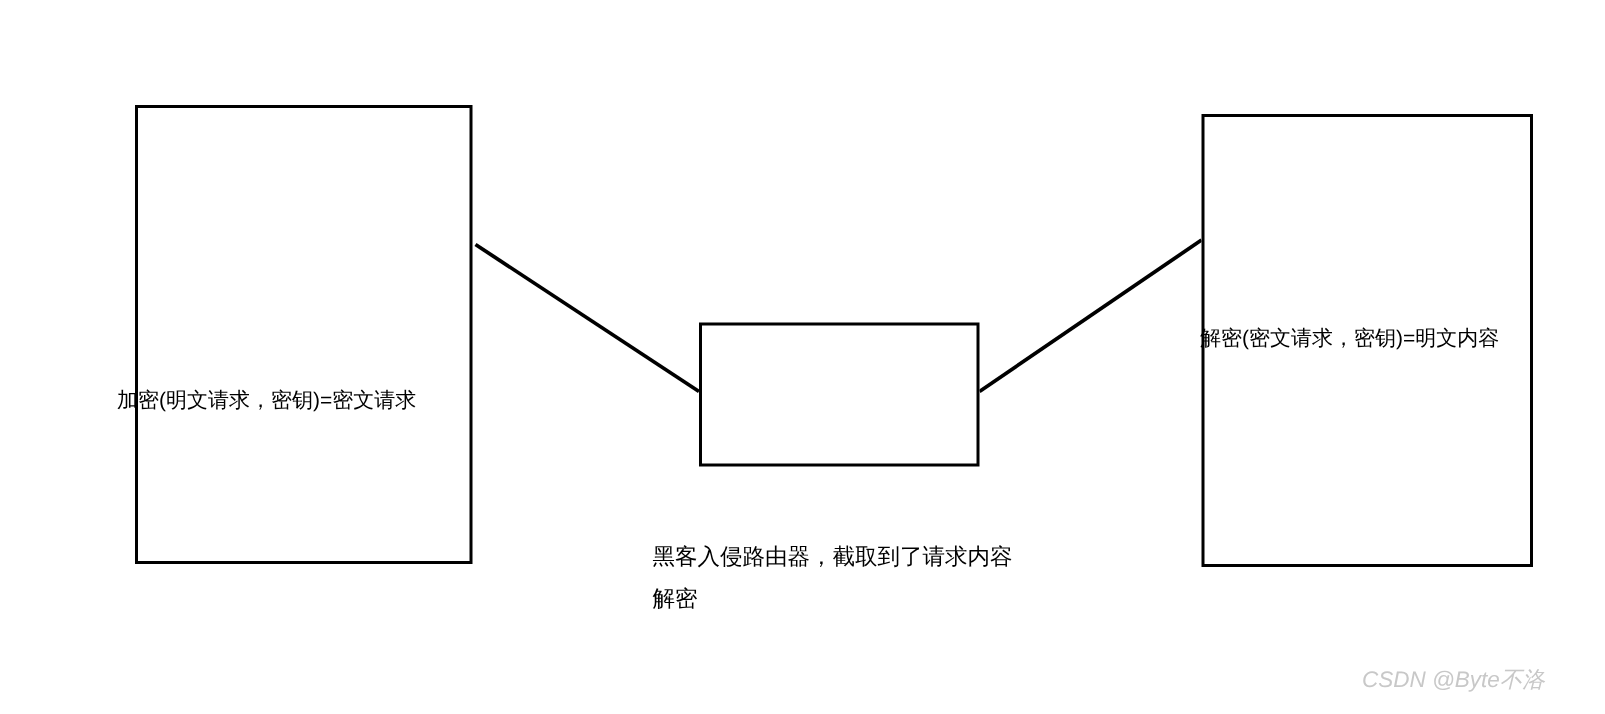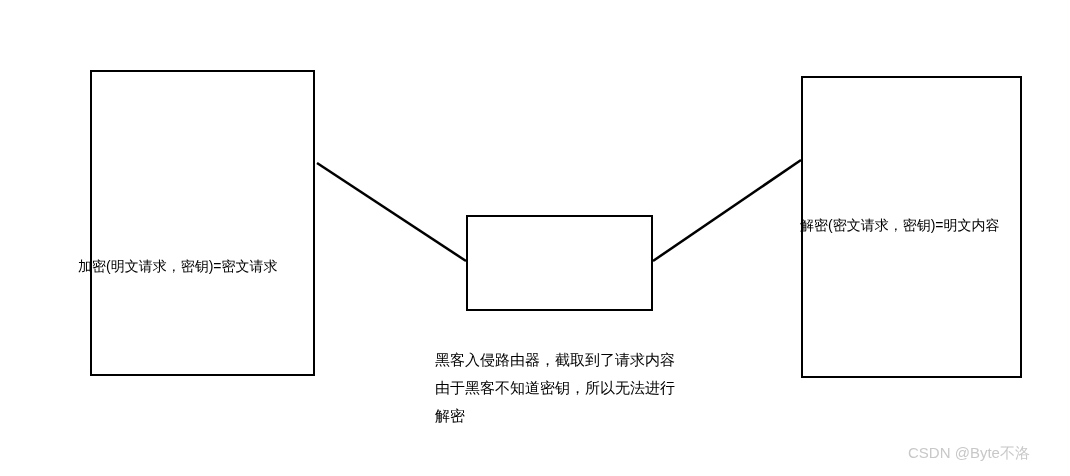--- a/index.html
+++ b/index.html
@@ -58,36 +58,37 @@
     left: 78px;
     top: 257px;
   }
   .label-decrypt {
     left: 800px;
     top: 216px;
   }
   .caption {
     position: absolute;
     left: 435px;
-    top: 346px;
+    top: 358px;
     font-size: 15px;
     color: #000000;
     line-height: 28px;
     white-space: nowrap;
   }
   .caption div {
     height: 28px;
   }
   .watermark {
     position: absolute;
     left: 908px;
     top: 444px;
     font-size: 15px;
     color: #c8c8c8;
     white-space: nowrap;
+    font-style: italic;
   }
 </style>
 </head>
 <body>
 
 <div class="canvas">
 
   <svg class="connectors" viewBox="0 0 1070 476" aria-hidden="true">
     <line x1="317" y1="163" x2="466" y2="261" stroke="#000000" stroke-width="2.5"></line>
     <line x1="653" y1="261" x2="801" y2="160" stroke="#000000" stroke-width="2.5"></line>
@@ -98,19 +99,18 @@
   <div class="box box-middle"></div>
 
   <div class="box box-right"></div>
 
   <div class="diagram-label label-decrypt">解密(密文请求，密钥)=明文内容</div>
 
   <div class="diagram-label label-encrypt">加密(明文请求，密钥)=密文请求</div>
 
   <div class="caption">
     <div>黑客入侵路由器，截取到了请求内容</div>
-    <div>由于黑客不知道密钥，所以无法进行</div>
     <div>解密</div>
   </div>
 
   <div class="watermark">CSDN @Byte不洛</div>
 
 </div>
 
 </body></html>

